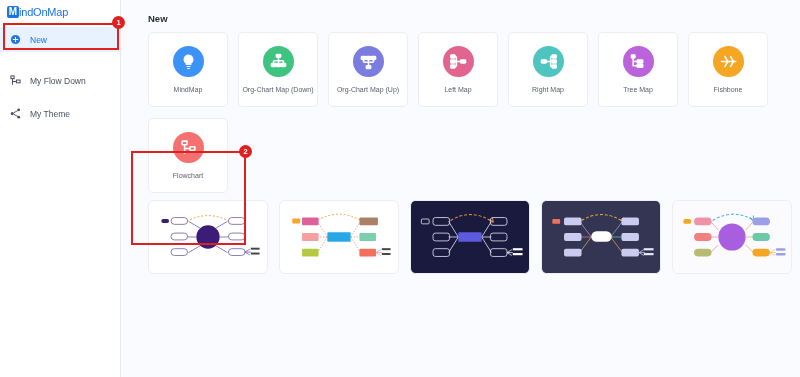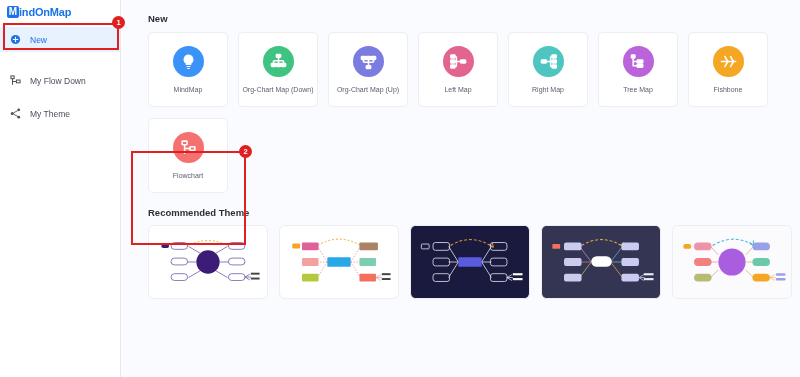--- a/index.html
+++ b/index.html
@@ -14,21 +14,21 @@
   .sidebar {
     width: 121px; height: 377px; background: #ffffff;
     border-right: 1px solid #e8e9ee; flex: 0 0 121px; position: relative;
   }
   .logo { height: 20px; display:flex; align-items:center; padding-left: 7px; padding-top: 4px; }
   .logo-badge {
     width: 12px; height: 12px; background: #1a73e8; color:#fff;
     font-size: 10px; font-weight: bold; line-height: 12px; text-align:center;
     border-radius: 2px; display:inline-block;
   }
-  .logo-text { font-size: 11px; font-weight: bold; color: #1a73e8; letter-spacing: -0.2px; }
+  .logo-text { font-size: 11px; font-weight: normal; color: #1a73e8; letter-spacing: -0.2px; }
 
   .nav { margin-top: 7px; }
   .nav-item {
     display:flex; align-items:center; height: 25px; padding-left: 10px;
     font-size: 8.5px; color: #4a4f5c; position: relative; cursor:pointer;
   }
   .nav-item.active { background: #e8f1fe; color: #1a73e8; }
   .nav-item .ico { width: 17px; display:flex; align-items:center; justify-content:flex-start; }
   .nav-item .lbl { margin-left: 3px; font-size: 8.5px; }
   .nav-spacer { height: 8px; }
@@ -228,21 +228,20 @@
           <svg width="17" height="17" viewBox="0 0 24 24" stroke="#fff" stroke-width="2.2" fill="none">
             <rect x="3" y="3" width="7" height="5" rx="1"></rect>
             <rect x="14" y="11" width="7" height="5" rx="1"></rect>
             <path d="M6.5 8v12M6.5 13.5h7.5" stroke-linecap="round"></path>
           </svg>
         </div>
         <div class="card-label">Flowchart</div>
       </div>
     </div>
 
-    <div class="section-title" style="margin-top:14px;">Recommended Theme</div>
 
     <div class="themes">
 
       <div class="theme" style="background:#ffffff">
         <svg viewBox="0 0 120 74">
           <circle cx="60" cy="37" r="12" fill="#3b1d77"></circle>
           <path d="M48 37H38M72 37h10M52 28L40 21M52 46L40 53M68 28l12-7M68 46l12 7" stroke="#6b5ca5" stroke-width="0.8" fill="none"></path>
           <path d="M38 21q22-12 44 0" stroke="#f0a830" stroke-width="1" fill="none" stroke-dasharray="2 2"></path>
           <rect x="22" y="17" width="17" height="7" rx="3.5" fill="#fff" stroke="#6b5ca5" stroke-width="0.8"></rect>
           <rect x="22" y="33" width="17" height="7" rx="3.5" fill="#fff" stroke="#6b5ca5" stroke-width="0.8"></rect>

